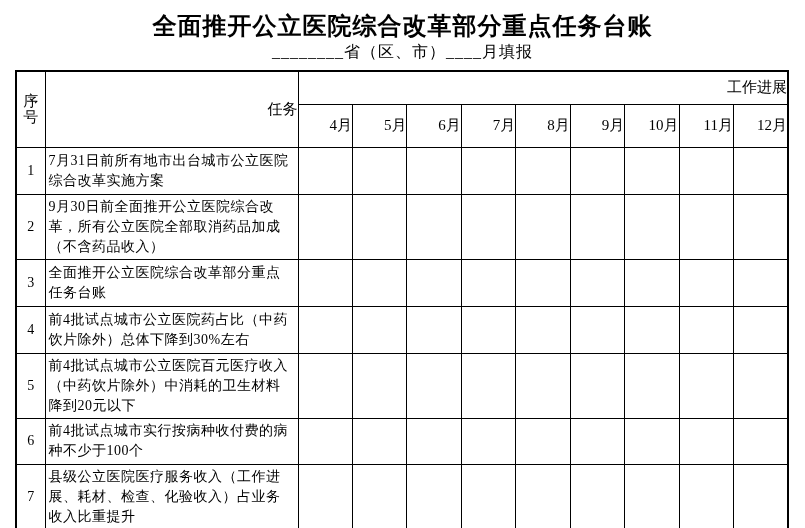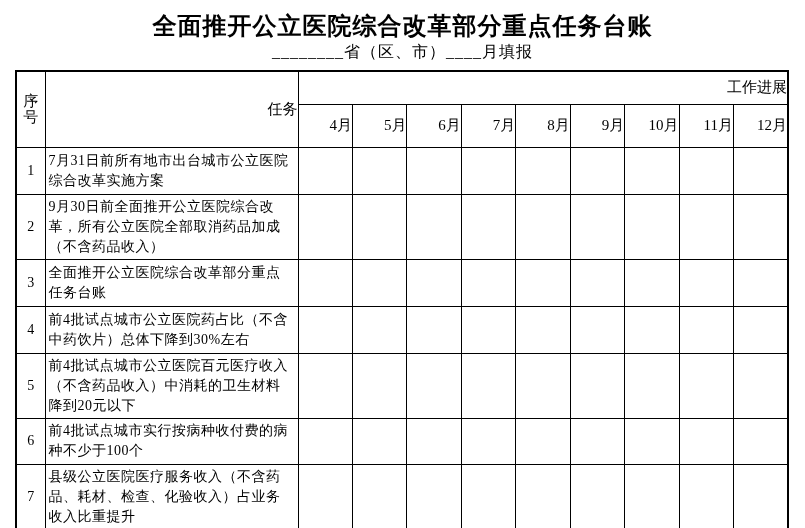--- a/index.html
+++ b/index.html
@@ -162,34 +162,34 @@
           <td class="progress-cell"></td>
           <td class="progress-cell"></td>
           <td class="progress-cell"></td>
           <td class="progress-cell"></td>
           <td class="progress-cell"></td>
           <td class="progress-cell"></td>
           <td class="progress-cell"></td>
         </tr>
         <tr>
           <td class="idx-cell">4</td>
-          <td class="task-cell">前4批试点城市公立医院药占比（不含中药饮片）总体下降到30%左右</td>
+          <td class="task-cell">前4批试点城市公立医院药占比（中药饮片除外）总体下降到30%左右</td>
           <td class="progress-cell"></td>
           <td class="progress-cell"></td>
           <td class="progress-cell"></td>
           <td class="progress-cell"></td>
           <td class="progress-cell"></td>
           <td class="progress-cell"></td>
           <td class="progress-cell"></td>
           <td class="progress-cell"></td>
           <td class="progress-cell"></td>
         </tr>
         <tr>
           <td class="idx-cell">5</td>
-          <td class="task-cell">前4批试点城市公立医院百元医疗收入（不含药品收入）中消耗的卫生材料降到20元以下</td>
+          <td class="task-cell">前4批试点城市公立医院百元医疗收入（中药饮片除外）中消耗的卫生材料降到20元以下</td>
           <td class="progress-cell"></td>
           <td class="progress-cell"></td>
           <td class="progress-cell"></td>
           <td class="progress-cell"></td>
           <td class="progress-cell"></td>
           <td class="progress-cell"></td>
           <td class="progress-cell"></td>
           <td class="progress-cell"></td>
           <td class="progress-cell"></td>
         </tr>
@@ -201,21 +201,21 @@
           <td class="progress-cell"></td>
           <td class="progress-cell"></td>
           <td class="progress-cell"></td>
           <td class="progress-cell"></td>
           <td class="progress-cell"></td>
           <td class="progress-cell"></td>
           <td class="progress-cell"></td>
         </tr>
         <tr>
           <td class="idx-cell">7</td>
-          <td class="task-cell">县级公立医院医疗服务收入（不含药品、耗材、检查、化验收入）占业务收入比重提升</td>
+          <td class="task-cell">县级公立医院医疗服务收入（工作进展、耗材、检查、化验收入）占业务收入比重提升</td>
           <td class="progress-cell"></td>
           <td class="progress-cell"></td>
           <td class="progress-cell"></td>
           <td class="progress-cell"></td>
           <td class="progress-cell"></td>
           <td class="progress-cell"></td>
           <td class="progress-cell"></td>
           <td class="progress-cell"></td>
           <td class="progress-cell"></td>
         </tr>

